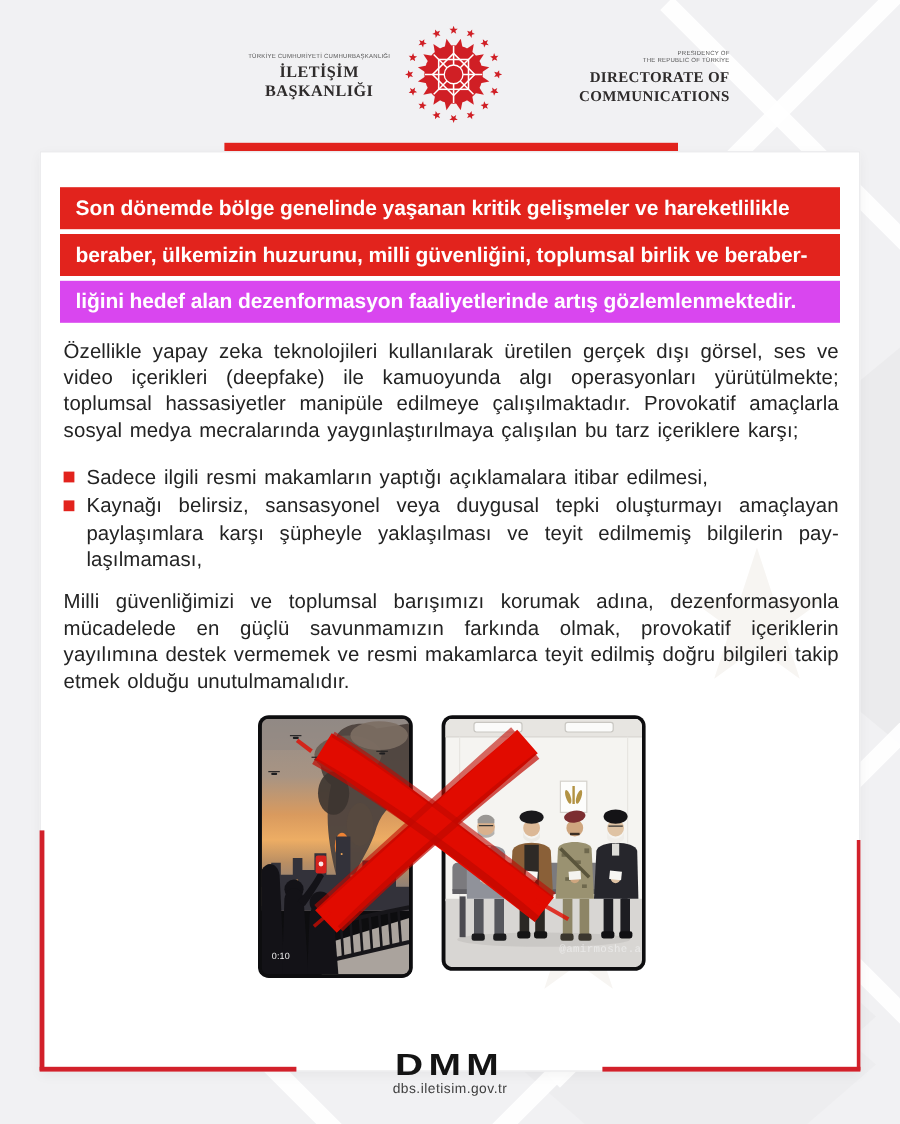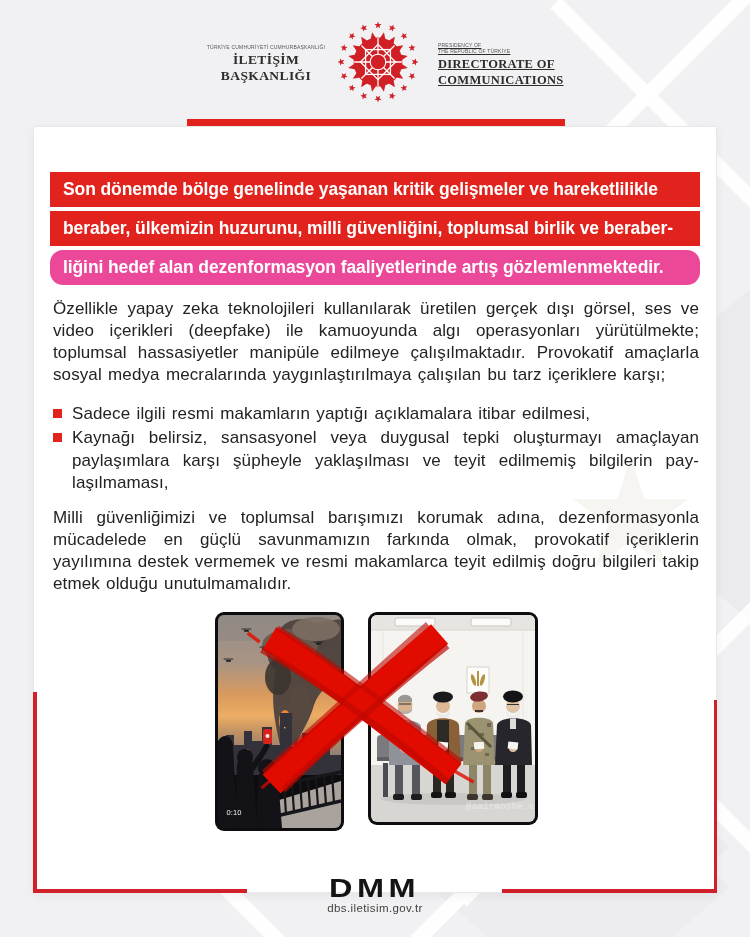--- a/index.html
+++ b/index.html
@@ -17,37 +17,37 @@
       clip-path:polygon(50% 0,100% 50%,50% 100%,0 50%);}
   .p3{left:430px;bottom:-80px;width:300px;height:260px;background:#ededef;
       clip-path:polygon(50% 0,100% 50%,50% 100%,0 50%);}
 
   
   .header{position:absolute;top:0;left:0;width:750px;height:118px;z-index:3;padding-left:45px;}
   .brand-left{position:absolute;top:44px;left:188px;width:156px;text-align:center;color:#2e2b2b;}
   .brand-left .small{font-size:5px;letter-spacing:.2px;color:#555;}
   .brand-left .big{font-family:"Liberation Serif","DejaVu Serif",serif;font-weight:bold;
                    font-size:13.5px;letter-spacing:.4px;margin-top:2px;}
-  .brand-right{position:absolute;top:42px;left:438px;width:170px;text-align:left;color:#2e2b2b;text-decoration:underline;}
+  .brand-right{position:absolute;top:42px;left:438px;width:170px;text-align:right;color:#2e2b2b;}
   .brand-right .small{font-size:5px;line-height:1.25;color:#555;letter-spacing:.2px;}
   .brand-right .big{font-family:"Liberation Serif","DejaVu Serif",serif;font-weight:bold;
                     font-size:12.5px;line-height:1.12;letter-spacing:.3px;margin-top:2px;}
   .emblem{position:absolute;left:332px;top:16px;}
 
   
   .top-strip{position:absolute;left:187px;top:119px;width:378px;height:7px;z-index:2;}
   .redline{position:absolute;z-index:4;}
 
   
   .card{position:absolute;left:33px;top:126px;width:684px;height:767px;background:#fff;
         border:1px solid #e8e8ea;box-sizing:border-box;z-index:2;
         box-shadow:0 3px 10px rgba(0,0,0,.05);}
   .card-star{position:absolute;color:#f7f5f2;z-index:0;user-select:none;}
 
-  .banner{position:relative;z-index:1;padding-top:17px;margin-top:28px;}
+  .banner{position:relative;z-index:1;padding-top:29px;}
   .banner-bar{height:35px;line-height:35px;margin:0 16px 4px 16px;color:#fff;
               font-weight:bold;font-size:17.5px;letter-spacing:-.1px;padding-left:13px;
               white-space:nowrap;overflow:hidden;}
 
   .content{position:relative;z-index:1;margin:0 17px 0 19px;color:#232323;
            font-size:17px;line-height:1.3;letter-spacing:.1px;word-spacing:1.5px;}
   .para{text-align:justify;}
   .para1{margin-top:13px;}
   .bullets{list-style:none;margin:10px 0 0 0;padding:0;}
   .bullets li{display:flex;gap:10px;margin-bottom:2px;}
@@ -164,21 +164,21 @@
   <div class="redline" style="left:502px;top:889px;width:215px;height:3.5px;background:#d2202a;"></div>
   <div class="redline" style="left:713.5px;top:700px;width:3.5px;height:192px;background:#d2202a;"></div>
 
   <div class="card">
     <div class="card-star" style="right:18px;top:300px;font-size:150px;">★</div>
     <div class="card-star" style="right:180px;bottom:40px;font-size:120px;">★</div>
 
     <div class="banner">
       <div class="banner-bar" style="background:#e2231d;">Son dönemde bölge genelinde yaşanan kritik gelişmeler ve hareketlilikle</div>
       <div class="banner-bar" style="background:#e2231d;">beraber, ülkemizin huzurunu, milli güvenliğini, toplumsal birlik ve beraber-</div>
-      <div class="banner-bar" style="background:#ec4899;border-radius:13px;">liğini hedef alan dezenformasyon faaliyetlerinde artış gözlemlenmektedir.</div>
+      <div class="banner-bar" style="background:#d946ef;">liğini hedef alan dezenformasyon faaliyetlerinde artış gözlemlenmektedir.</div>
     </div>
 
     <div class="content">
       <p class="para para1">Özellikle yapay zeka teknolojileri kullanılarak üretilen gerçek dışı görsel, ses ve video içerikleri (deepfake) ile kamuoyunda algı operasyonları yürütülmekte; toplumsal hassasiyetler manipüle edilmeye çalışılmaktadır. Provokatif amaçlarla sosyal medya mecralarında yaygınlaştırılmaya çalışılan bu tarz içeriklere karşı;</p>
 
       <ul class="bullets">
         <li>
           <span class="sq" style="background:#e2231d;"></span>
           <span class="btxt">Sadece ilgili resmi makamların yaptığı açıklamalara itibar edilmesi,</span>
         </li>

